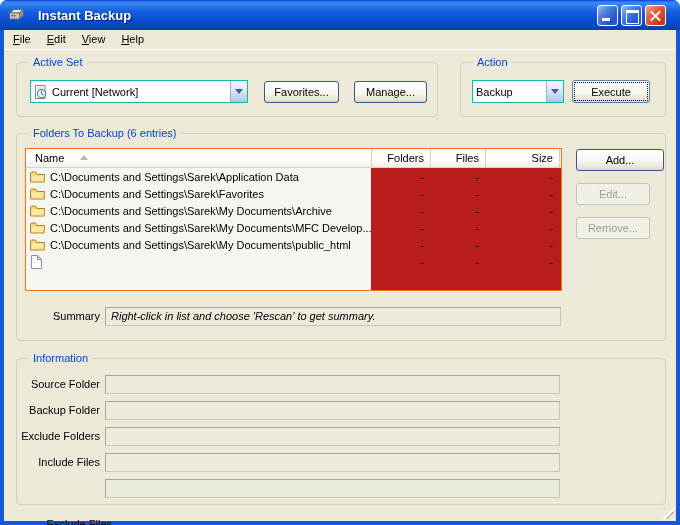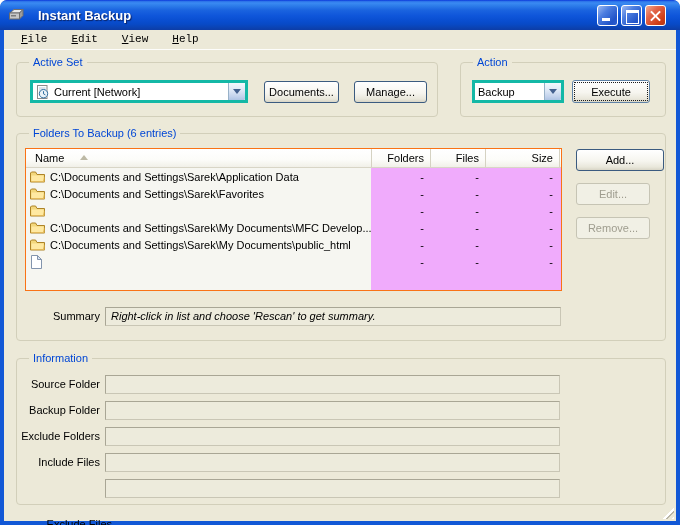--- a/index.html
+++ b/index.html
@@ -52,21 +52,21 @@
     position:absolute; left:4px; right:4px; top:30px; bottom:4px;
     background:#ece9d8;
   }
 
   
   .menubar {
     position:absolute; left:0; top:0; right:0; height:20px;
     display:flex; align-items:stretch; padding-left:1px;
     border-bottom:1px solid rgba(255,255,255,.9);
   }
-  .menu-item { padding:3px 8px 0 16px; cursor:default;font-family:Liberation Mono, monospace; }
+  .menu-item { padding:3px 8px 0 8px; cursor:default; }
   .menu-item u { text-decoration:underline; }
 
   
   .groupbox {
     position:absolute; border:1px solid #d2cfba; border-radius:4px;
   }
   .group-label {
     position:absolute; top:-7px; left:12px; padding:0 4px;
     background:#ece9d8; color:#0046d5; white-space:nowrap;
   }
@@ -83,21 +83,21 @@
     background:#f1f0e5; border-color:#c6c4b4; color:#9f9d8f;
   }
   .xp-btn.default-focus { border-color:#5f82a6;text-align:center; }
   .xp-btn.default-focus::before {
     content:''; position:absolute; inset:1px;
     border:1px dotted #1a1a1a; border-radius:1px;
   }
 
   
   .combo {
-    position:absolute; background:#fff; border:3px solid #14b8a6;
+    position:absolute; background:#fff; border:1px solid #14b8a6;
     display:flex; align-items:center; padding-left:3px; cursor:default;
   }
   .combo-icon { width:14px; height:14px; margin-right:4px; flex:0 0 auto; }
   .combo-text { white-space:nowrap; overflow:hidden; }
   .combo-arrow-btn {
     margin-left:auto; width:17px; align-self:stretch;
     border-left:1px solid #98b1c8;
     background:linear-gradient(180deg,#f5f8fd 0%,#dde7f6 45%,#c2d2ec 80%,#aec4e4 100%);
     display:flex; align-items:center; justify-content:center;
     border-radius:0 1px 1px 0;
@@ -125,21 +125,21 @@
   .lv-hcell.right { justify-content:flex-end; }
   .hcell-name { width:346px; padding-left:9px; }
   .hcell-folders { width:59px; }
   .hcell-files { width:55px; }
   .hcell-size { width:74px; }
   .sort-arrow {
     width:0; height:0; margin-left:16px; margin-bottom:1px;
     border-left:4px solid transparent; border-right:4px solid transparent;
     border-bottom:5px solid #bdb9a5;
   }
-  .lv-body { position:relative; height:122px; background:#f0abfc; }
+  .lv-body { position:relative; height:122px; background:#b91c1c; }
   .lv-body::before {
     content:''; position:absolute; left:0; top:0; bottom:0; width:345px;
     background:#f6f6f1;
   }
   .lv-row { position:relative; display:flex; height:17px; align-items:center; }
   .cell-name {
     width:346px; display:flex; align-items:center; padding-left:4px;
     white-space:nowrap; overflow:hidden;
   }
   .row-icon { width:16px; height:14px; margin-right:4px; flex:0 0 auto; display:flex; align-items:center; }
@@ -206,21 +206,21 @@
         <line x1="3" y1="3" x2="9.5" y2="3" stroke="#b9c6d8" stroke-width="1"></line>
         <line x1="3" y1="5" x2="9.5" y2="5" stroke="#b9c6d8" stroke-width="1"></line>
         <circle cx="7.5" cy="8.7" r="4.2" fill="#eaf2f8" stroke="#2f6ea0"></circle>
         <path d="M7.5,6.2 L7.5,8.8 L9.4,9.9" fill="none" stroke="#2f6ea0" stroke-width="1"></path>
       </svg>
       <span class="combo-text">Current [Network]</span>
       <span class="combo-arrow-btn">
           <span class="combo-arrow"></span>
         </span>
     </div>
-    <button class="xp-btn" style="left:260px; top:51px; width:75px; height:22px;">Documents...</button>
+    <button class="xp-btn" style="left:260px; top:51px; width:75px; height:22px;">Favorites...</button>
     <button class="xp-btn" style="left:350px; top:51px; width:73px; height:22px;">Manage...</button>
 
     <div class="groupbox" style="left:456px; top:32px; width:206px; height:55px;">
       <span class="group-label">Action</span>
     </div>
     <div class="combo" style="left:468px; top:50px; width:92px; height:23px;">
       <span class="combo-text">Backup</span>
       <span class="combo-arrow-btn">
           <span class="combo-arrow"></span>
         </span>
@@ -274,20 +274,21 @@
           </div>
           <div class="lv-row">
             <div class="cell-name">
               <span class="row-icon">
                 <svg width="15" height="13" viewBox="0 0 15 13">
                   <path d="M0.5,3 L0.5,12 L14.5,12 L14.5,4.5 L7,4.5 L5.6,2 L1.5,2 Z" fill="#f3d77c" stroke="#ad8326"></path>
                   <path d="M1.5,5.5 L13.5,5.5 L13.5,11 L1.5,11 Z" fill="#ffe9a2"></path>
                   <path d="M0.5,12 L14.5,12 L14.5,6 L13,11 L1.5,11 Z" fill="#e3b95a" stroke="none"></path>
                 </svg>
               </span>
+              <span class="lv-text">C:\Documents and Settings\Sarek\My Documents\Archive</span>
             </div>
             <div class="cell-num cell-folders">-</div>
             <div class="cell-num cell-files">-</div>
             <div class="cell-num cell-size">-</div>
           </div>
           <div class="lv-row">
             <div class="cell-name">
               <span class="row-icon">
                 <svg width="15" height="13" viewBox="0 0 15 13">
                   <path d="M0.5,3 L0.5,12 L14.5,12 L14.5,4.5 L7,4.5 L5.6,2 L1.5,2 Z" fill="#f3d77c" stroke="#ad8326"></path>

